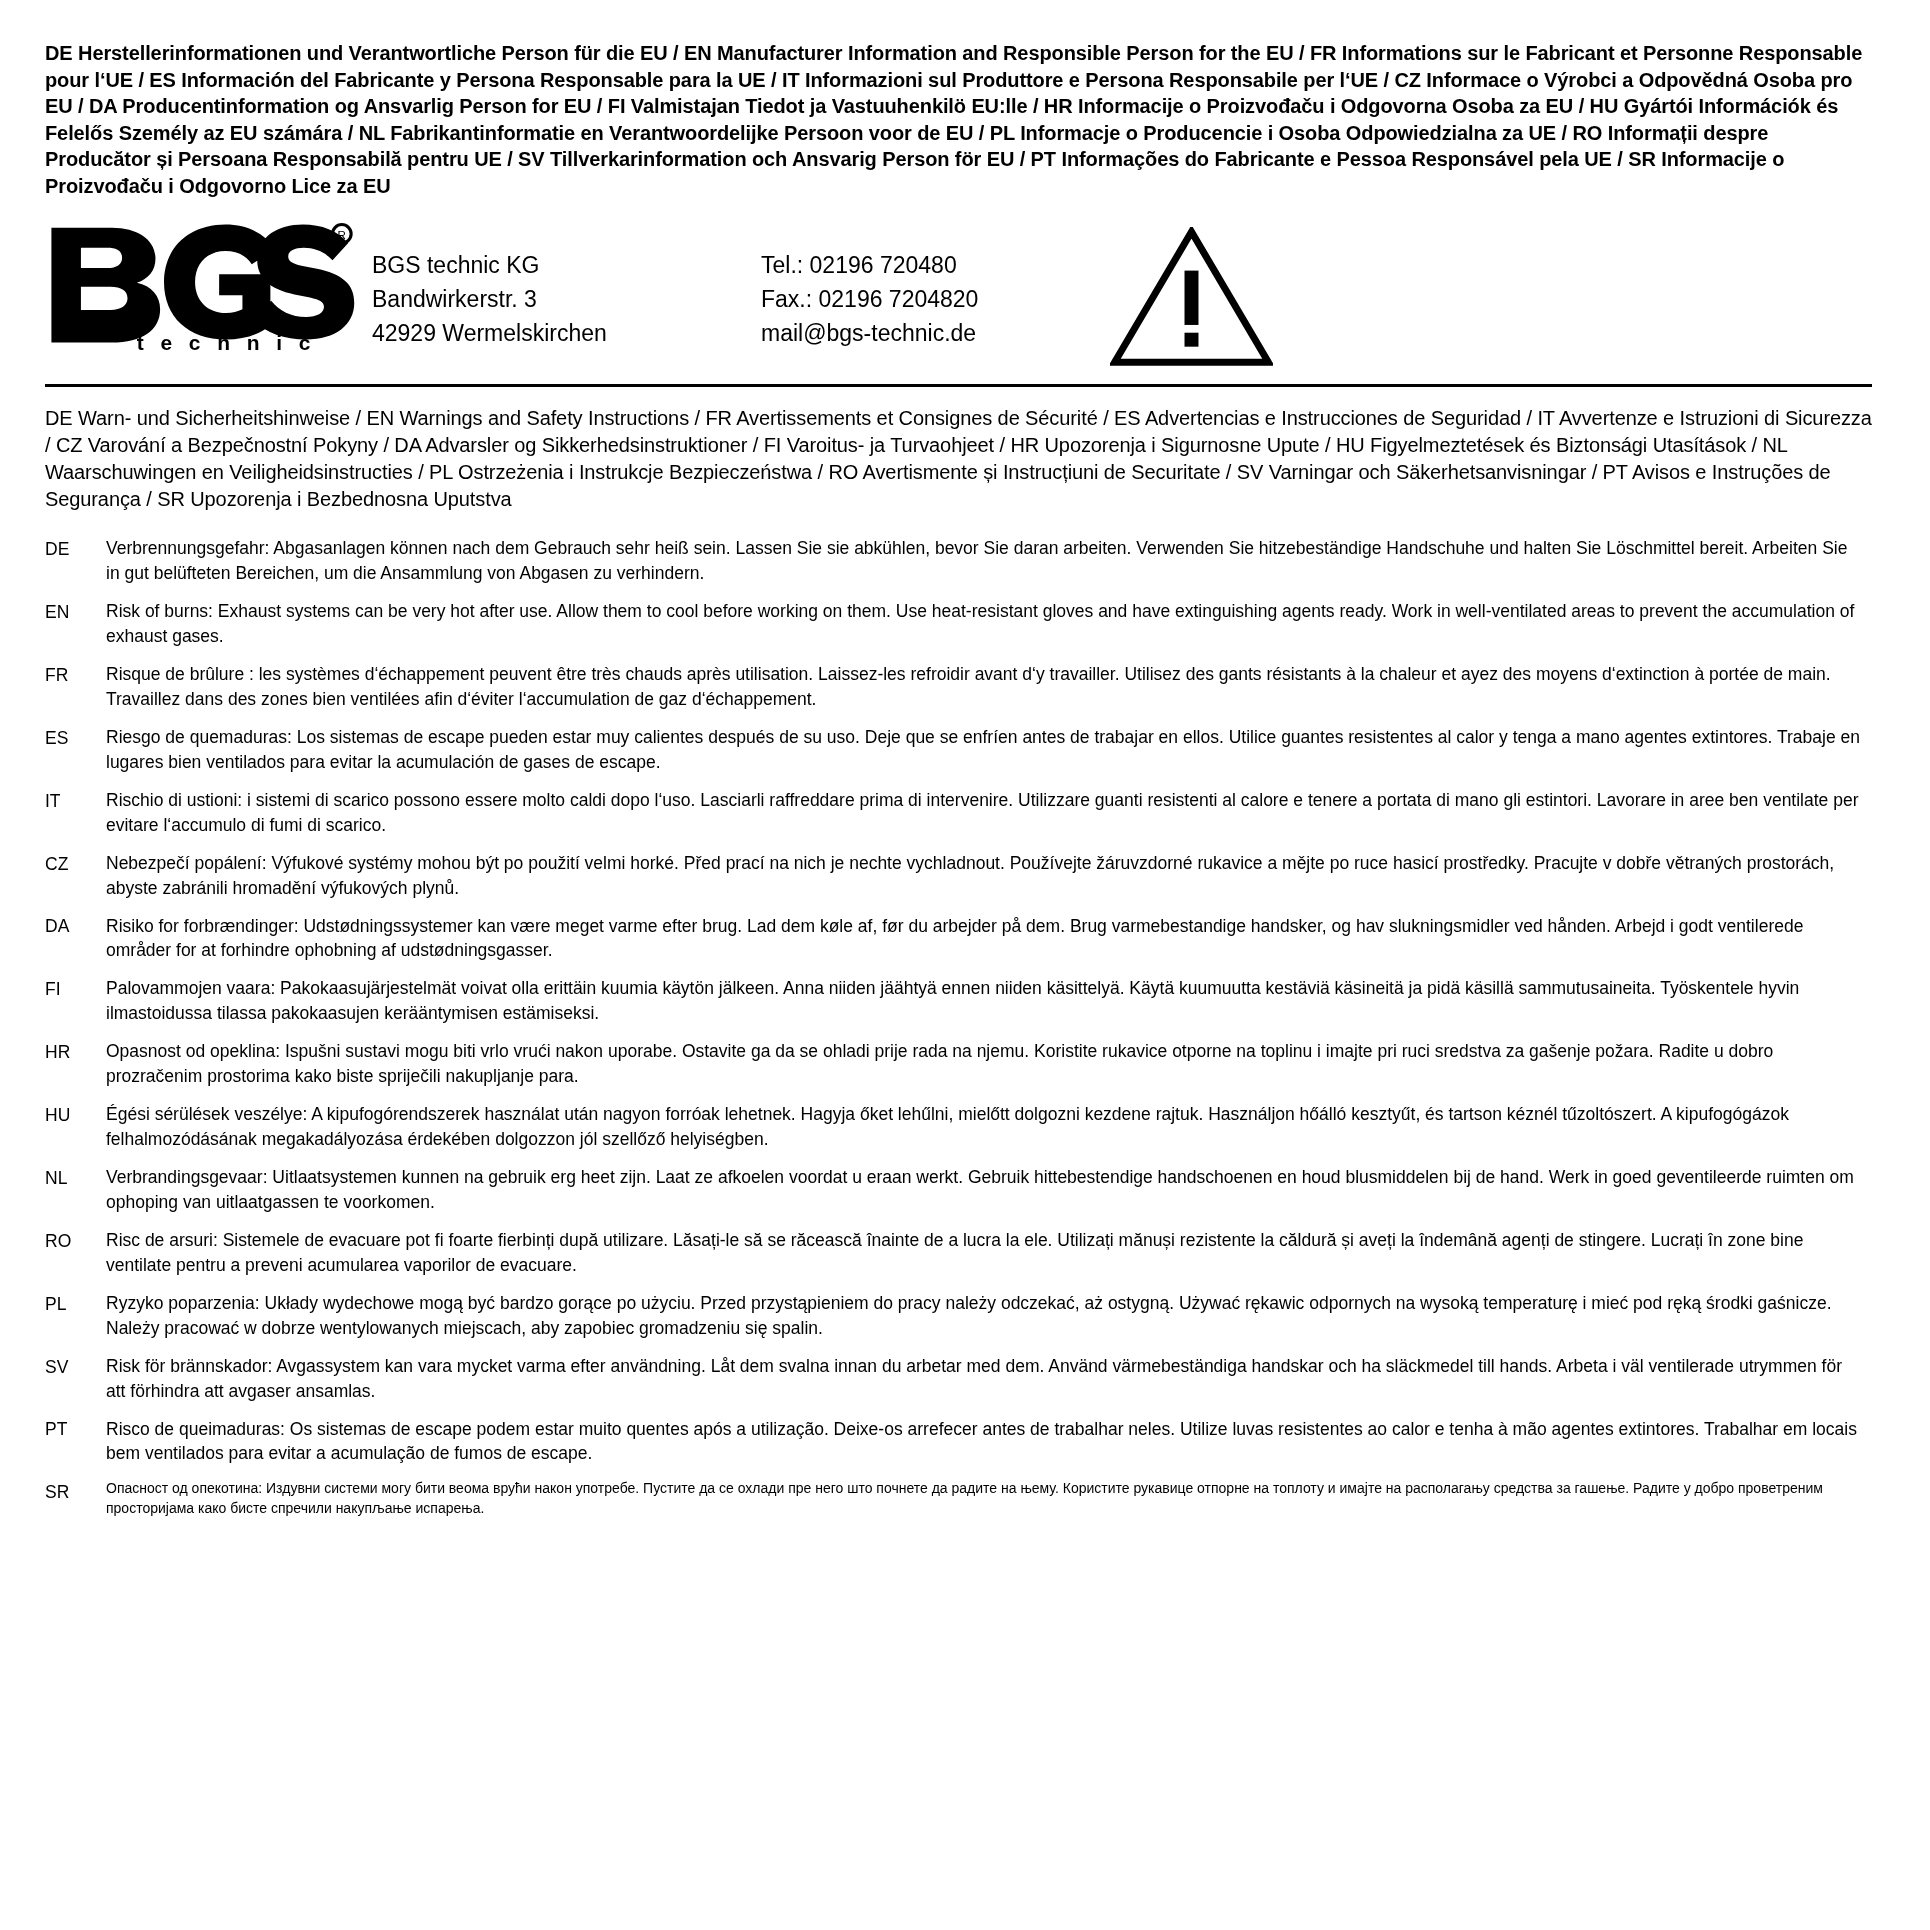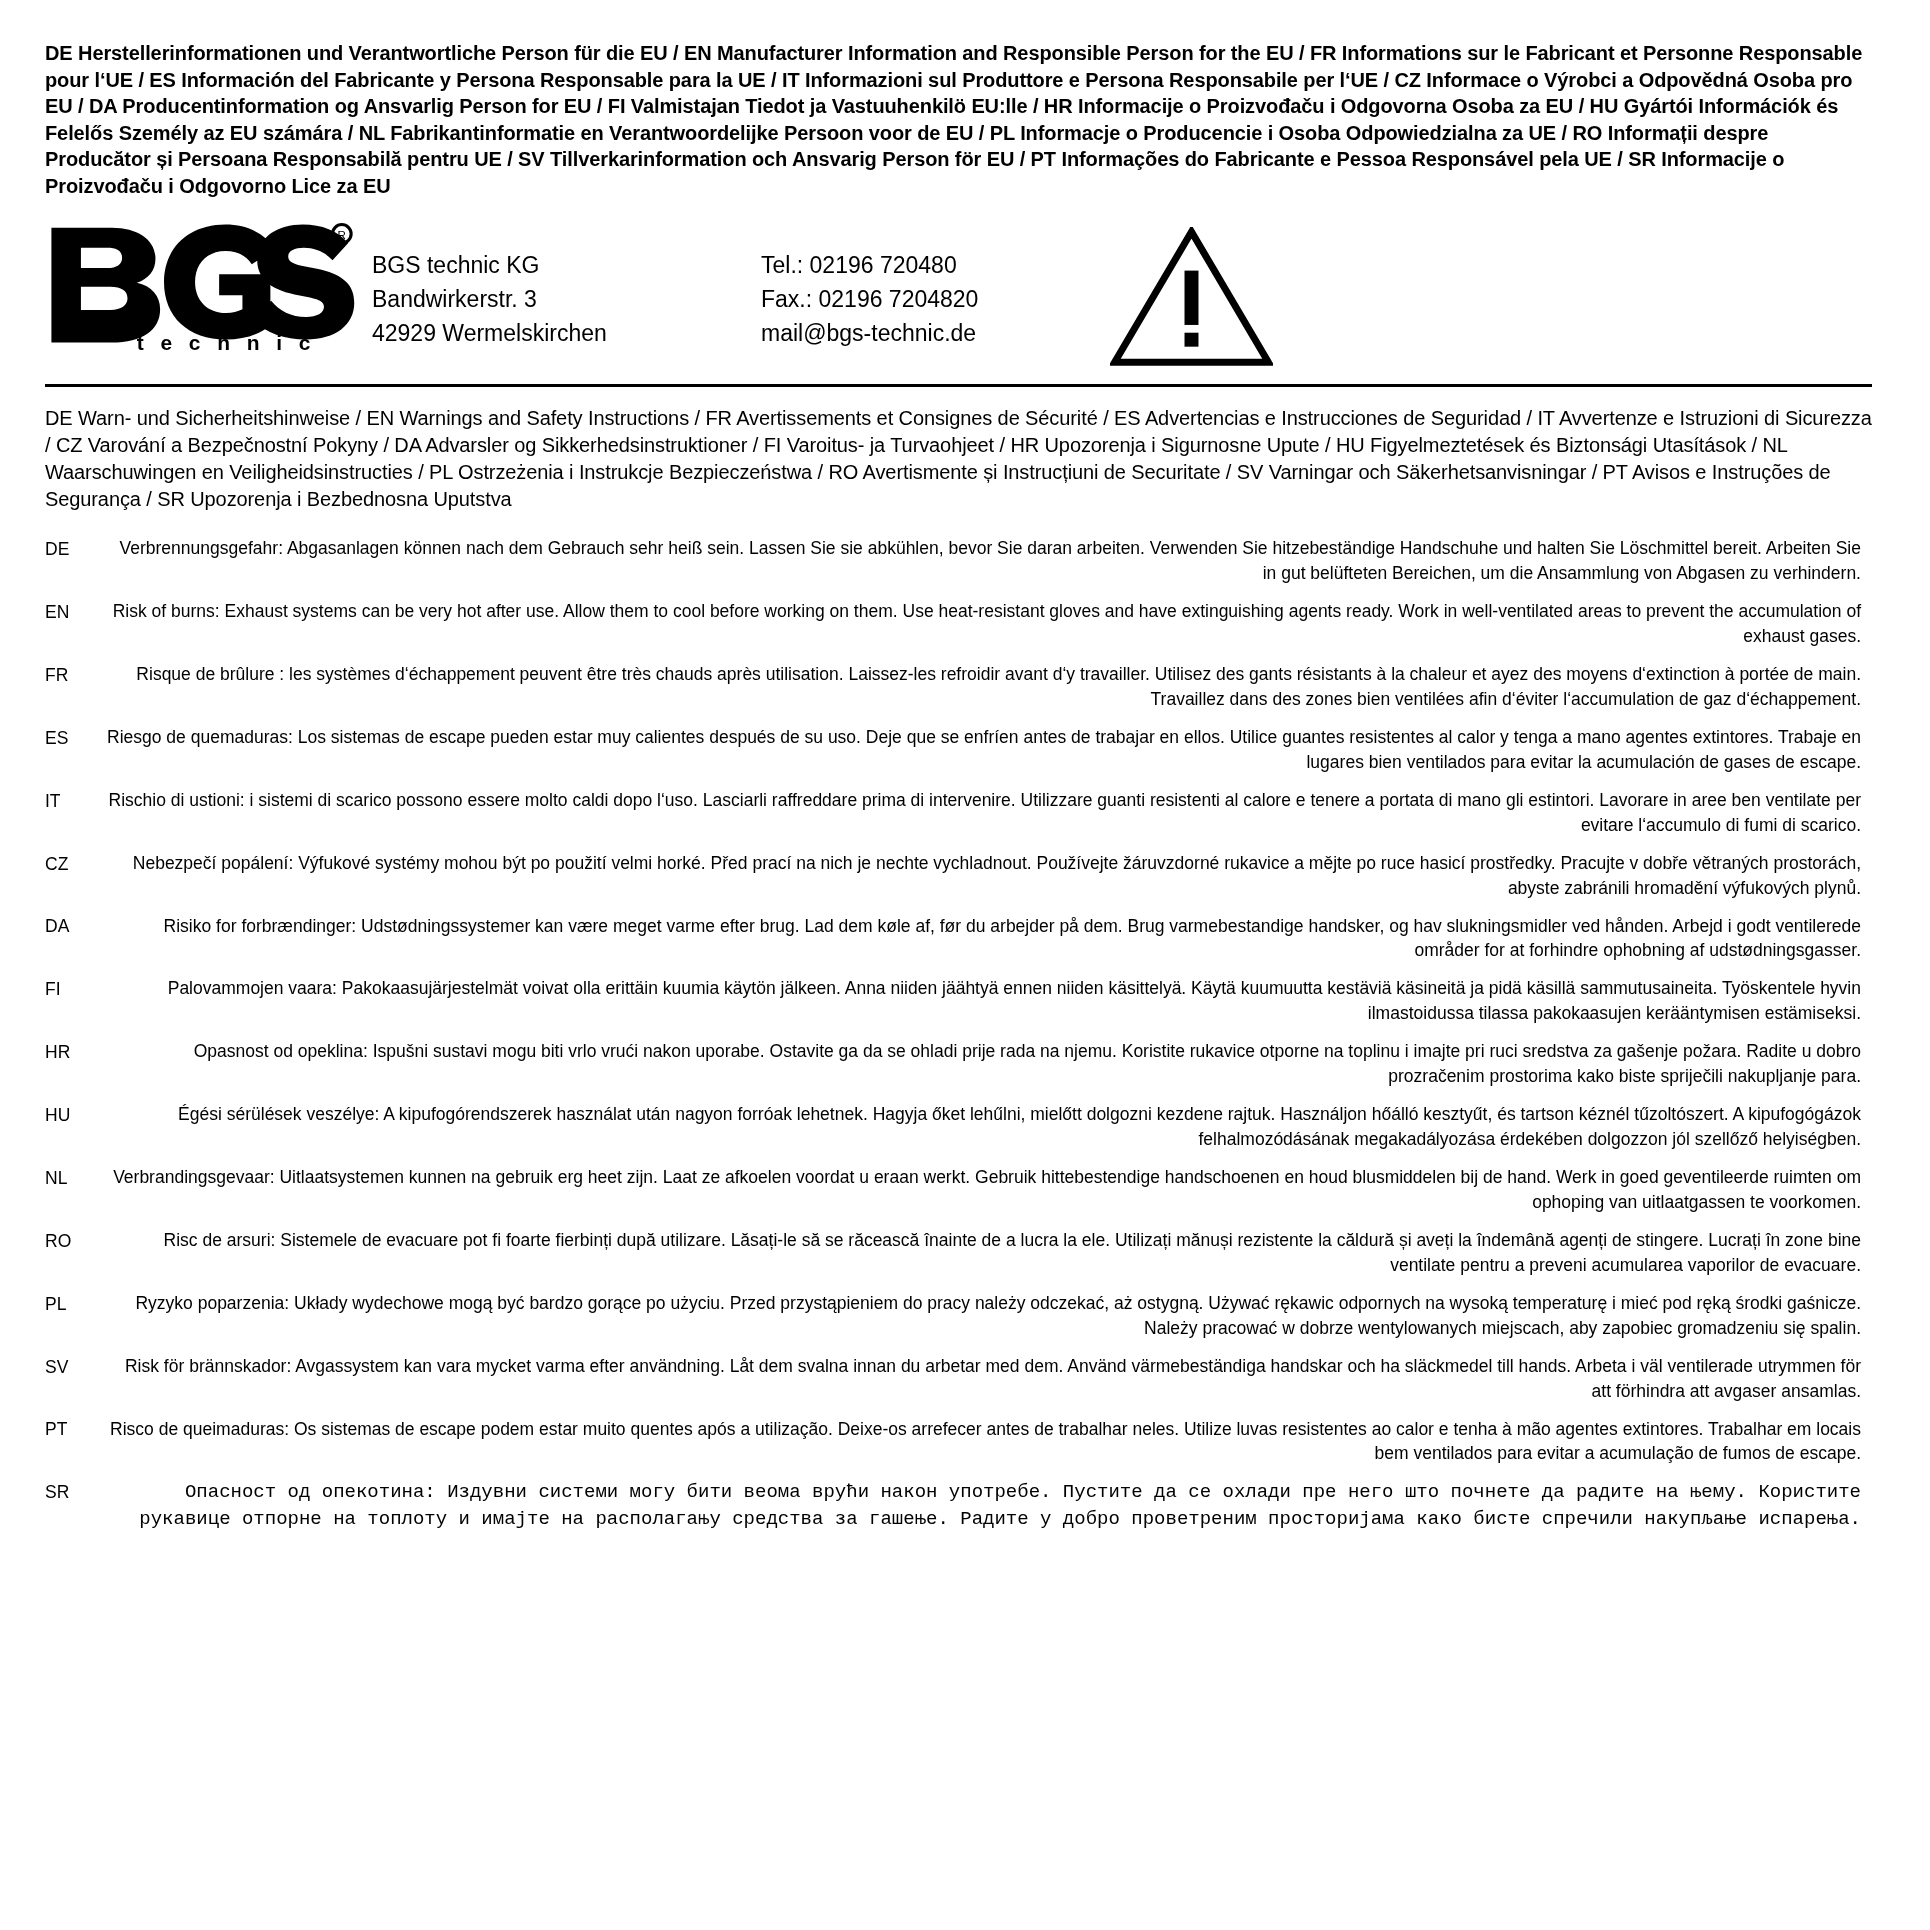--- a/index.html
+++ b/index.html
@@ -108,26 +108,26 @@
     flex: 0 0 61px;
     font-size: 17.5px;
     font-weight: normal;
     line-height: 1.42;
     padding-top: 0.8px;
   }
   .lang-text {
     flex: 1 1 auto;
     font-size: 17.5px;
     line-height: 1.42;
-    text-align: right;
+    text-align: left;
     padding-right: 11px;
   }
   .lang-text.cyr {
-    font-family: Liberation Mono, monospace;
-    font-size: 19px;
+    font-family: Liberation Sans, sans-serif;
+    font-size: 14px;
   }
 </style>
 </head>
 <body>
 
 <div class="page">
 
   <div class="header-title">DE Herstellerinformationen und Verantwortliche Person für die EU  /  EN Manufacturer Information and Responsible Person for the EU  /  FR Informations sur le Fabricant et Personne Responsable pour l‘UE  /  ES Información del Fabricante y Persona Responsable para la UE  /  IT Informazioni sul Produttore e Persona Responsabile per l‘UE  /  CZ Informace o Výrobci a Odpovědná Osoba pro EU  /  DA Producentinformation og Ansvarlig Person for EU  /  FI Valmistajan Tiedot ja Vastuuhenkilö EU:lle  /  HR Informacije o Proizvođaču i Odgovorna Osoba za EU  /  HU Gyártói Információk és Felelős Személy az EU számára  /  NL Fabrikantinformatie en Verantwoordelijke Persoon voor de EU  /  PL Informacje o Producencie i Osoba Odpowiedzialna za UE  /  RO Informații despre Producător și Persoana Responsabilă pentru UE  /  SV Tillverkarinformation och Ansvarig Person för EU  /  PT Informações do Fabricante e Pessoa Responsável pela UE  /  SR Informacije o Proizvođaču i Odgovorno Lice za EU</div>
 
   <div class="company-band">

